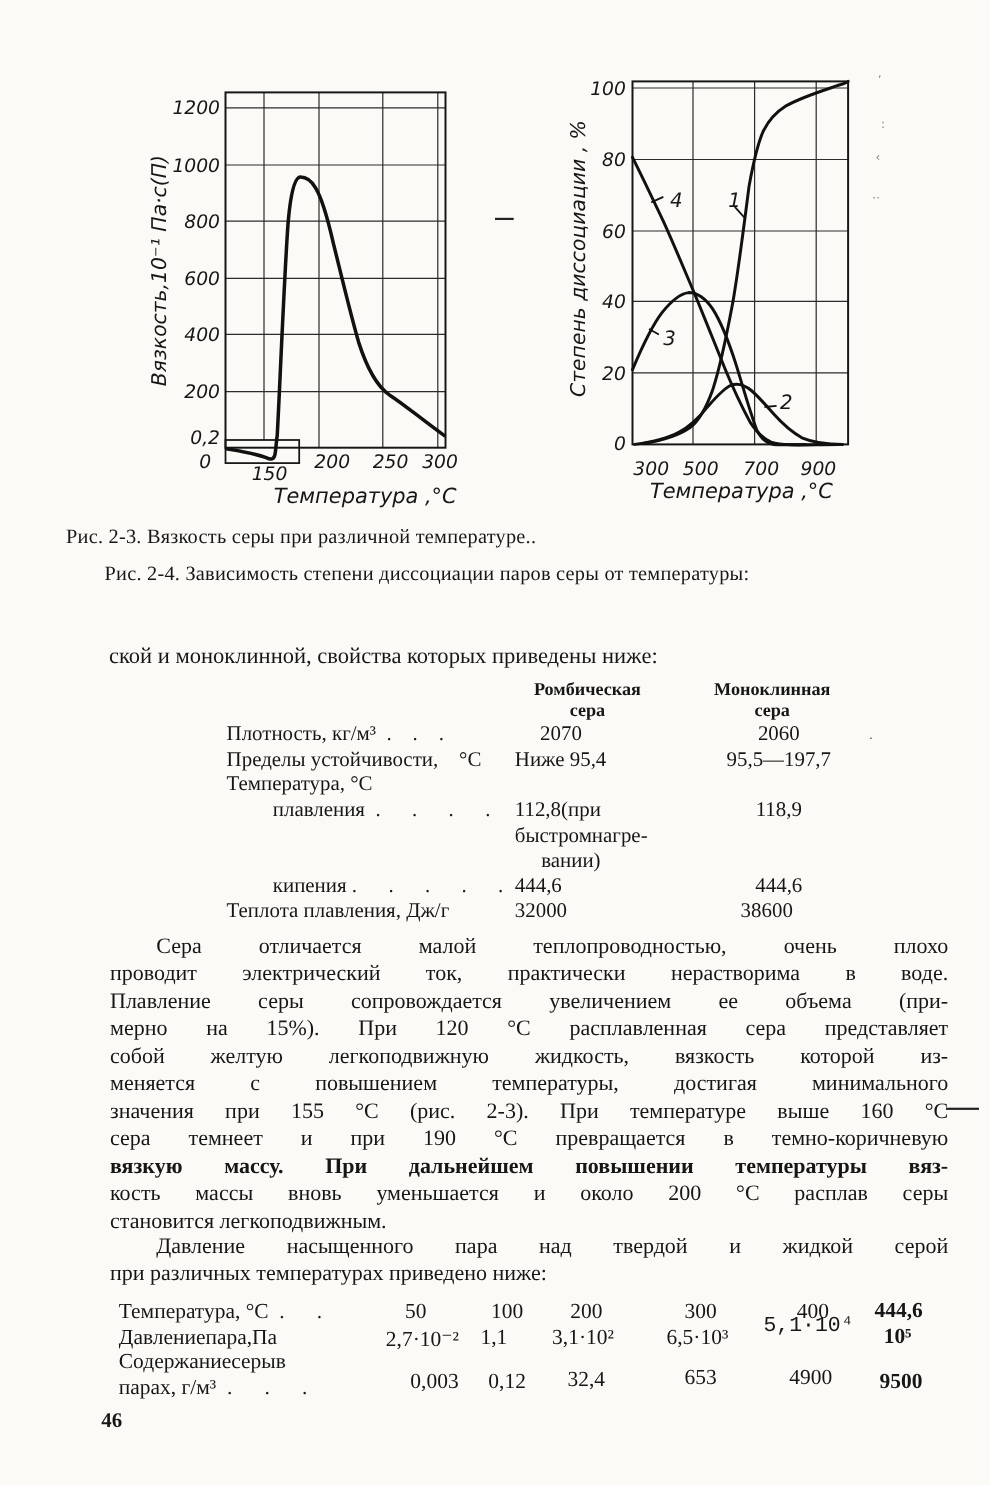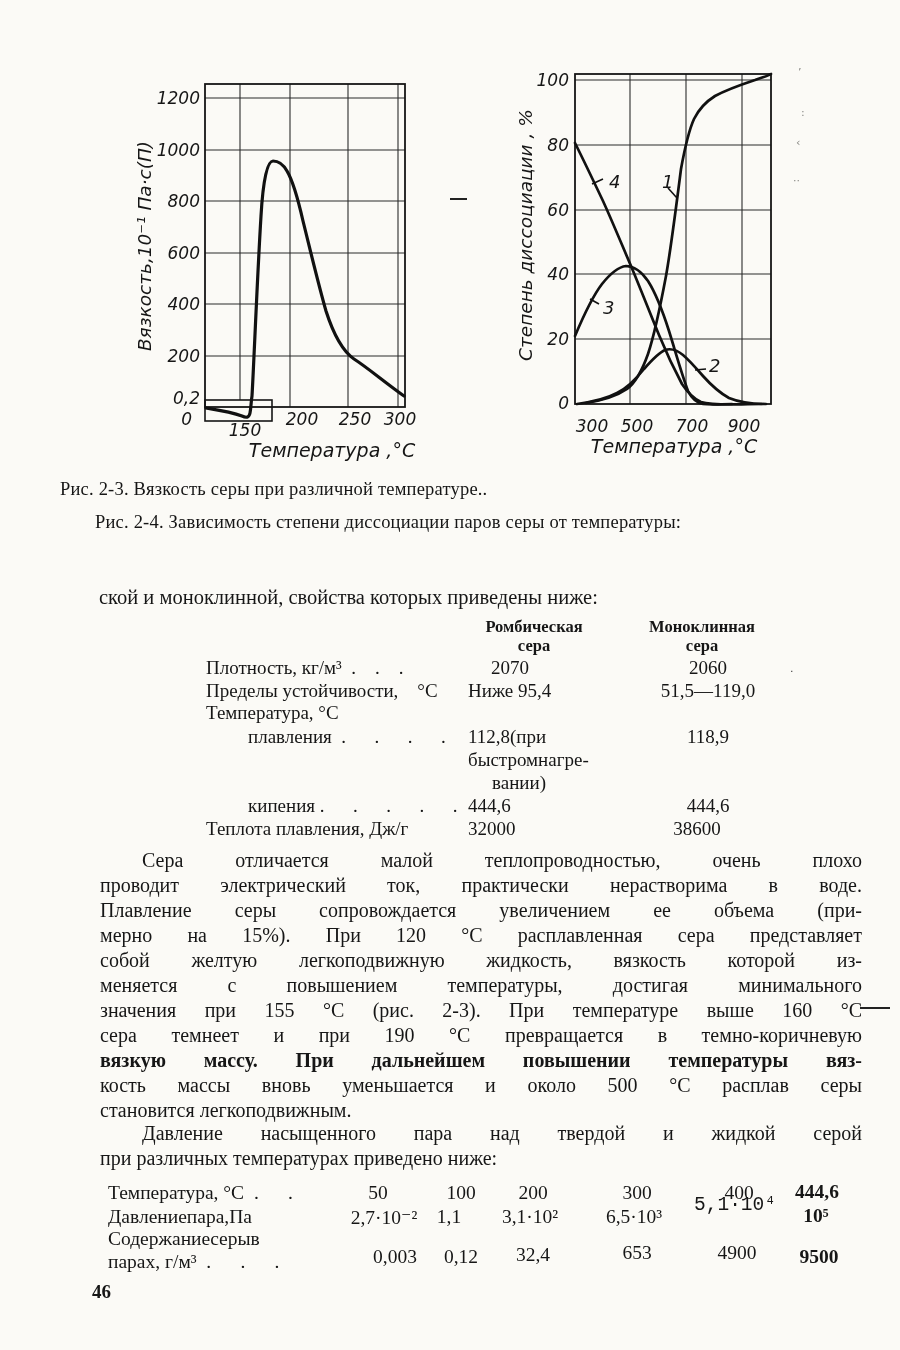--- a/index.html
+++ b/index.html
@@ -139,21 +139,21 @@
     <div class="abs prop-val ctr" style="left:534px;top:636px;font-size:16.5px;font-weight:bold;">сера</div>
     <div class="abs prop-val ctr" style="left:702px;top:617px;font-size:16.5px;font-weight:bold;">Моноклинная</div>
     <div class="abs prop-val ctr" style="left:702px;top:636px;font-size:16.5px;font-weight:bold;">сера</div>
 
     <div class="abs prop-label" style="left:186px;top:657px;">Плотность, кг/м³ . . .</div>
     <div class="abs prop-val" style="left:468px;top:657px;margin-left:23px;">2070</div>
     <div class="abs prop-val ctr" style="left:708px;top:657px;">2060</div>
 
     <div class="abs prop-label" style="left:186px;top:680px;">Пределы  устойчивости, °С</div>
     <div class="abs prop-val" style="left:468px;top:680px;">Ниже 95,4</div>
-    <div class="abs prop-val ctr" style="left:708px;top:680px;">51,5—119,0</div>
+    <div class="abs prop-val ctr" style="left:708px;top:680px;">95,5—197,7</div>
 
     <div class="abs prop-label" style="left:186px;top:702px;">Температура, °С</div>
 
     <div class="abs prop-label" style="left:228px;top:726px;">плавления .  .  .  .</div>
     <div class="abs prop-val flexsb" style="left:468px;top:726px;width:148px;">
       <span>112,8</span>
       <span>(при</span>
     </div>
     <div class="abs prop-val ctr" style="left:708px;top:726px;">118,9</div>
 
@@ -175,21 +175,21 @@
   <div>
     <div class="abs body-line jl" style="left:142px;top:849px;width:720px;">Сера отличается малой теплопроводностью, очень плохо</div>
     <div class="abs body-line jl" style="left:100px;top:874px;width:762px;">проводит электрический ток, практически нерастворима в воде.</div>
     <div class="abs body-line jl" style="left:100px;top:899px;width:762px;">Плавление серы сопровождается увеличением ее объема (при-</div>
     <div class="abs body-line jl" style="left:100px;top:924px;width:762px;">мерно на 15%). При 120 °С расплавленная сера представляет</div>
     <div class="abs body-line jl" style="left:100px;top:949px;width:762px;">собой желтую легкоподвижную жидкость, вязкость которой из-</div>
     <div class="abs body-line jl" style="left:100px;top:974px;width:762px;">меняется с повышением температуры, достигая минимального</div>
     <div class="abs body-line jl" style="left:100px;top:999px;width:762px;">значения при 155 °С (рис. 2-3). При температуре выше 160 °С</div>
     <div class="abs body-line jl" style="left:100px;top:1024px;width:762px;">сера темнеет и при 190 °С превращается в темно-коричневую</div>
     <div class="abs body-line jl" style="left:100px;top:1049px;width:762px;font-weight:bold;">вязкую массу. При дальнейшем повышении температуры вяз-</div>
-    <div class="abs body-line jl" style="left:100px;top:1074px;width:762px;">кость массы вновь уменьшается и около 500 °С расплав серы</div>
+    <div class="abs body-line jl" style="left:100px;top:1074px;width:762px;">кость массы вновь уменьшается и около 200 °С расплав серы</div>
     <div class="abs body-line" style="left:100px;top:1099px;">становится легкоподвижным.</div>
   </div>
   <div>
     <div class="abs body-line jl" style="left:142px;top:1122px;width:720px;">Давление насыщенного пара над твердой и жидкой серой</div>
     <div class="abs body-line" style="left:100px;top:1147px;">при различных температурах приведено ниже:</div>
   </div>
 
   <div>
     <div class="abs pt-label" style="left:108px;top:1182px;">Температура, °С .  .</div>
     <div class="abs pt-val ctr" style="left:378px;top:1182px;">50</div>

